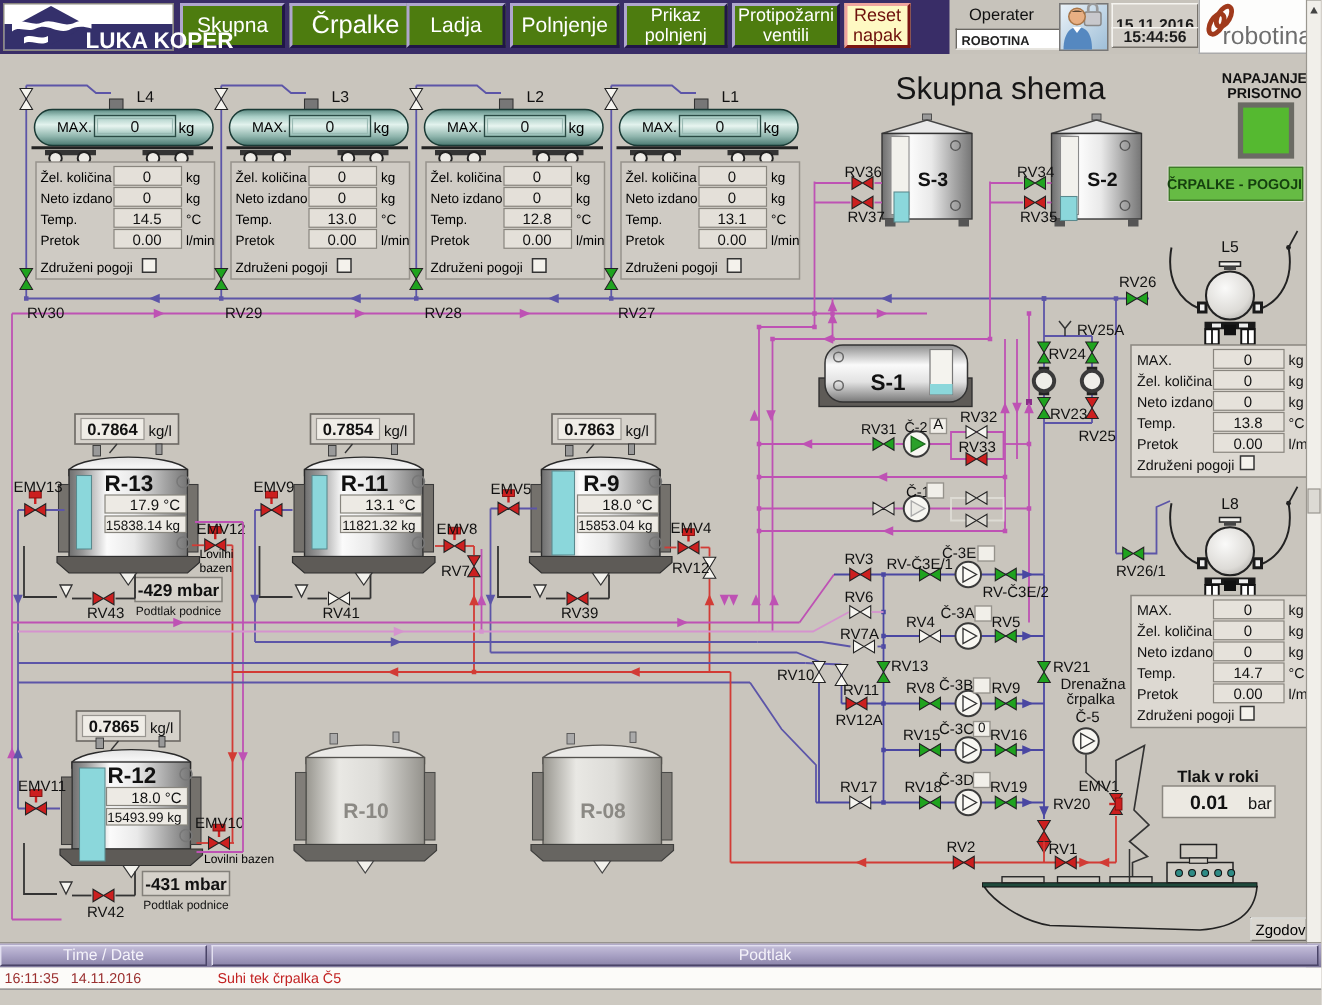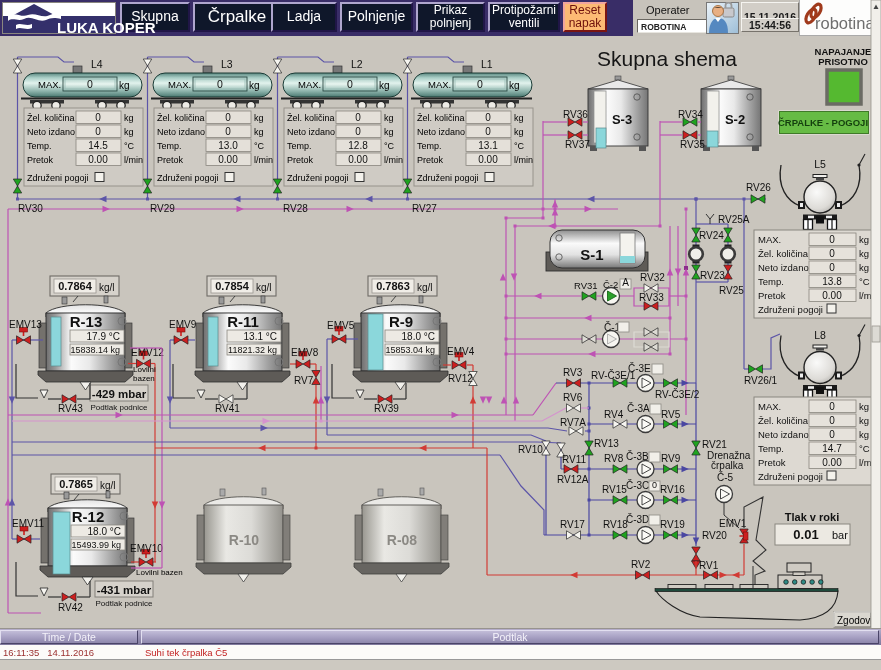--- a/index.html
+++ b/index.html
@@ -1,29 +1,29 @@
 <!DOCTYPE html>
 <html><head><meta charset="utf-8"><style>
 *{margin:0;padding:0;box-sizing:border-box}
 body{font-family:"Liberation Sans",sans-serif}
 #app{position:relative;width:881px;height:670px;background:#C9C5BD;overflow:hidden}
-.btn{position:absolute;top:2px;height:30px;background:#0f172a;border:2px solid;border-color:#AFA6CE #201647 #201647 #AFA6CE;color:#FFF;display:flex;align-items:center;justify-content:center;text-align:center;line-height:1.1}
+.btn{position:absolute;top:2px;height:30px;background:#4d7c0f;border:2px solid;border-color:#AFA6CE #201647 #201647 #AFA6CE;color:#FFF;display:flex;align-items:center;justify-content:center;text-align:center;line-height:1.1}
 .box3d{position:absolute;background:#D2CEC7;border:1px solid;border-color:#F5F4F0 #77736C #77736C #F5F4F0;color:#1A1A1A;font-weight:bold;font-size:10.5px;display:flex;align-items:center;justify-content:center}
 .phdr{position:absolute;top:630px;height:14px;background:linear-gradient(#C2BCD8,#A8A1C4,#8E87AC);border:1px solid;border-color:#E2DFF0 #4A4468 #4A4468 #E2DFF0;color:#F4F2FA;font-size:10.5px;display:flex;align-items:center;justify-content:center}
 </style></head><body>
 <div id="app">
 <div style="position:absolute;left:0;top:0;width:881px;height:37px;background:#C7C3BB"></div>
 <div style="position:absolute;left:0;top:0;width:633px;height:37px;background:#392D67"></div>
 <div class="btn" style="left:120px;width:70px;font-size:14px">Skupna</div>
 <div class="btn" style="left:193px;width:88px;font-size:17px">Črpalke</div>
 <div class="btn" style="left:271px;width:66px;font-size:14px">Ladja</div>
 <div class="btn" style="left:340px;width:73px;font-size:14px">Polnjenje</div>
 <div class="btn" style="left:416px;width:69px;font-size:12px">Prikaz<br>polnjenj</div>
 <div class="btn" style="left:488px;width:72px;font-size:12px">Protipožarni<br>ventili</div>
-<div class="btn" style="left:563px;width:44px;font-size:12px;background:#fdba74;border-color:#F0A59E #7A1512 #7A1512 #F0A59E;color:#6E100C">Reset<br>napak</div>
+<div class="btn" style="left:563px;width:44px;font-size:12px;background:#fef9c3;border-color:#F0A59E #7A1512 #7A1512 #F0A59E;color:#6E100C">Reset<br>napak</div>
 <div style="position:absolute;left:2px;top:2px;width:114px;height:32px;background:#FFF;border:1px solid #8A877F"></div>
 <div style="position:absolute;left:3px;top:16px;width:112px;height:17px;background:#34306B"></div>
 <div style="position:absolute;left:57px;top:19px;color:#FFF;font-size:15px;font-weight:bold;white-space:nowrap">LUKA KOPER</div>
 <svg style="position:absolute;left:6px;top:3px" width="56" height="30" viewBox="0 0 56 30">
 <path d="M28,1 L52,14 L28,27 L4,14 Z" fill="#34306B"></path>
 <path d="M2,13 C9,8 15,15 22,12 C30,9 36,16 44,12 C48,10 52,11 55,12 L55,16 C48,14 44,15 40,17 C32,20 26,12 18,16 C12,19 7,14 2,18 Z" fill="#FFF"></path>
 <path d="M10,22 C15,19 20,24 26,21 L26,25 C20,28 15,23 10,26 Z" fill="#FFF"></path>
 </svg>
 <div style="position:absolute;left:646px;top:4px;width:60px;height:13px;font-size:11px;color:#111">Operater</div>
 <div style="position:absolute;left:637px;top:19px;width:70px;height:14px;background:#FFF;border:1px solid;border-color:#6A6761 #E8E6E0 #E8E6E0 #6A6761;font-size:8.5px;color:#222;padding:2px 0 0 3px;font-weight:bold">ROBOTINA</div>

